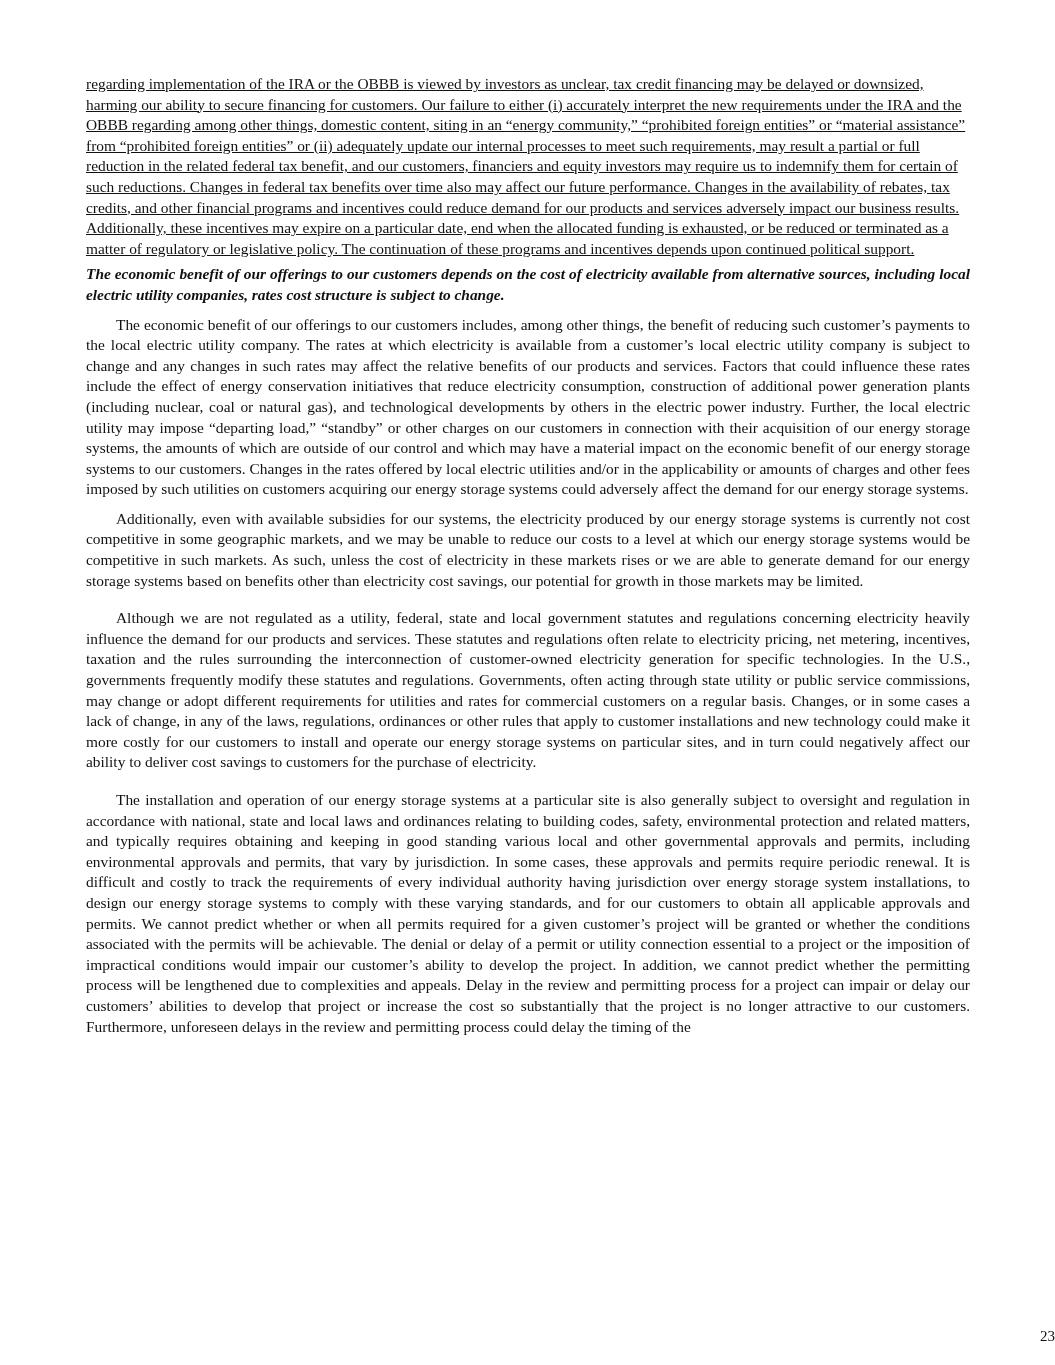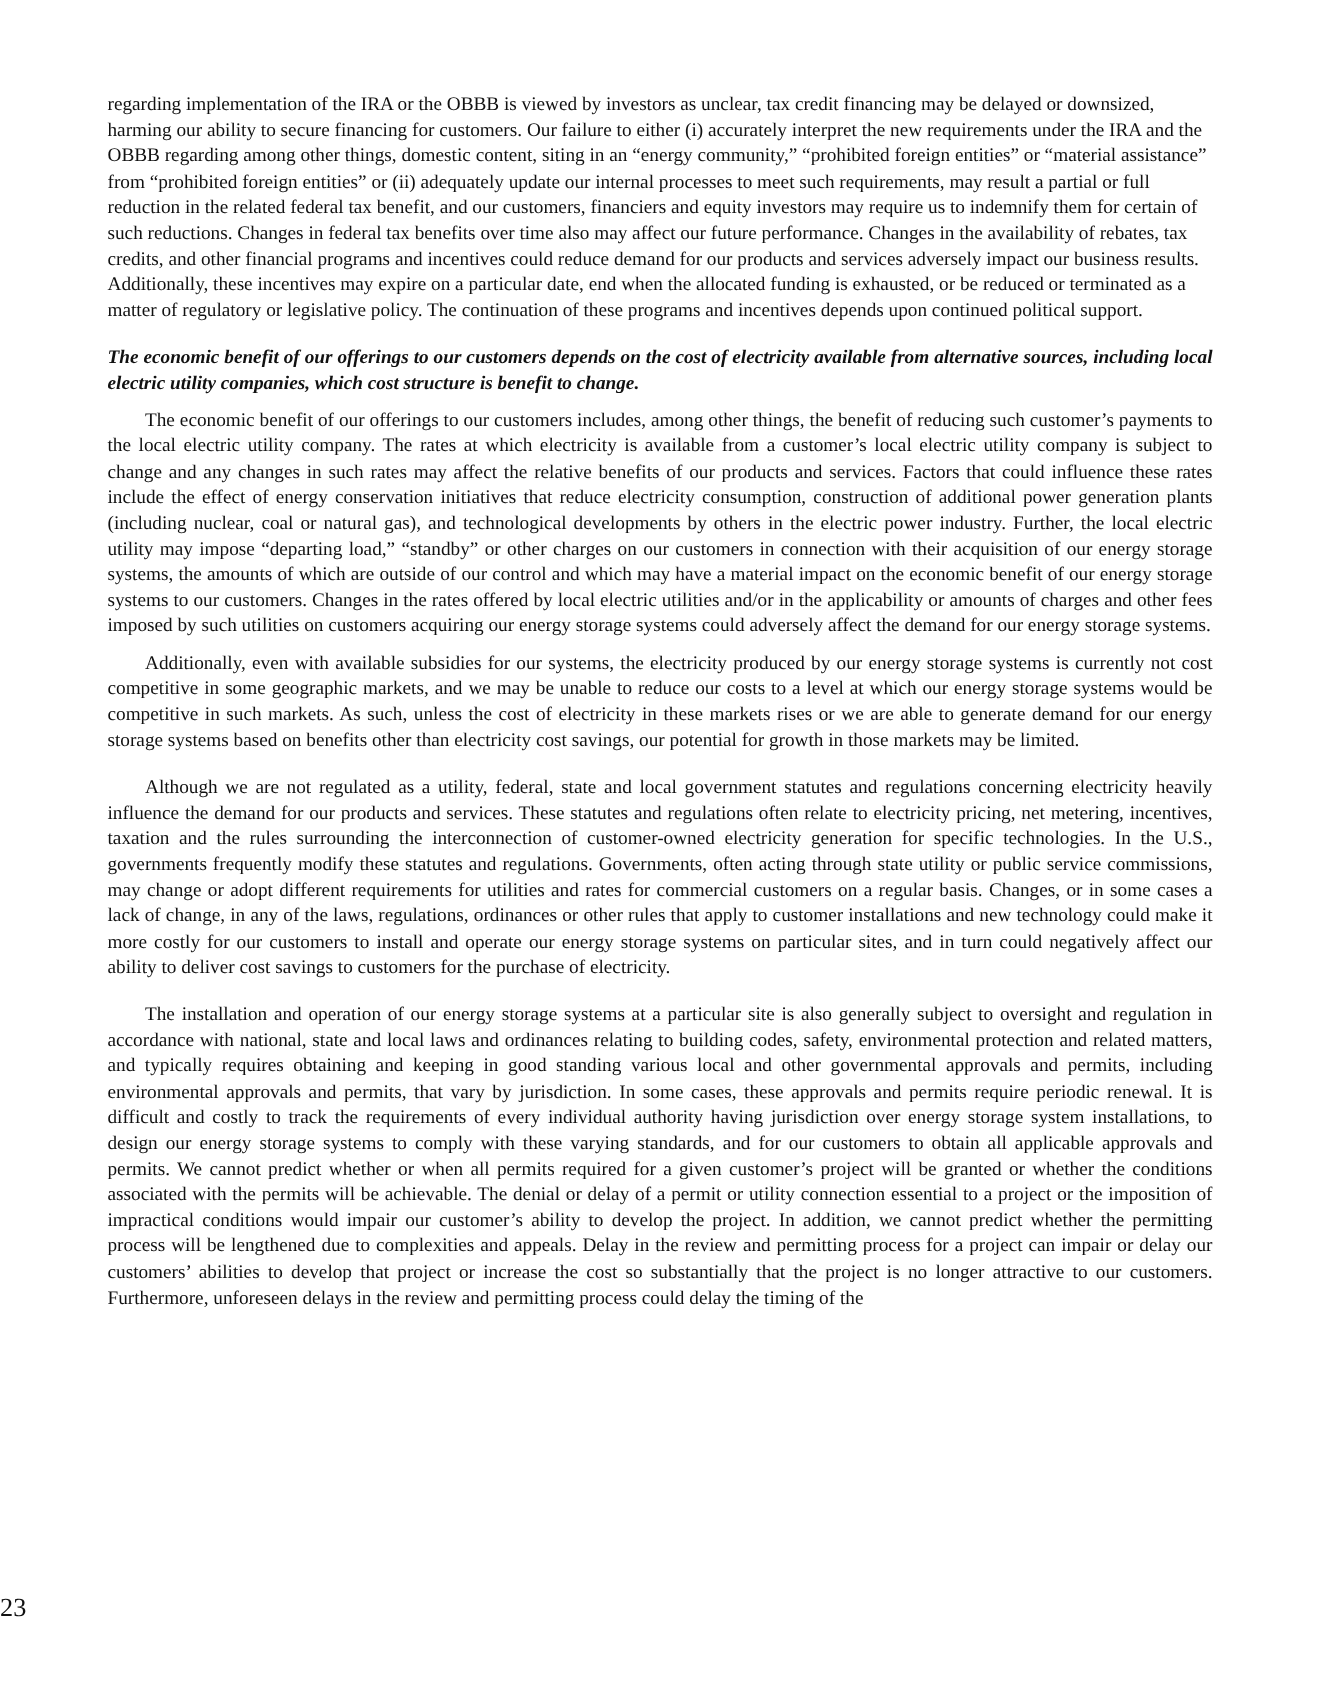--- a/index.html
+++ b/index.html
@@ -21,50 +21,51 @@
       position: absolute;
       left: 86px;
       top: 74px;
       width: 884px;
     }
     p {
       margin: 0;
     }
     .p-left {
       text-align: left;
-      margin-bottom: 17px;
+      margin-bottom: 5px;
+      text-decoration: underline;
     }
     .heading {
       font-weight: bold;
       font-style: italic;
       text-align: justify;
       margin-bottom: 9px;
     }
     .body-j {
       text-align: justify;
       text-indent: 30px;
       margin-bottom: 9px;
     }
     .gap-lg {
       margin-bottom: 17px;
     }
     .page-number {
       position: absolute;
-      top: 1276px;
+      top: 1326px;
       left: 0;
       width: 1055px;
-      text-align: left;
-      font-size: 21px;
+      text-align: right;
+      font-size: 15px;
     }
   </style>
 </head>
 <body>
 
 <div class="page">
   <p class="p-left">regarding implementation of the IRA or the OBBB is viewed by investors as unclear, tax credit financing may be delayed or downsized, harming our ability to secure financing for customers. Our failure to either (i) accurately interpret the new requirements under the IRA and the OBBB regarding among other things, domestic content, siting in an “energy community,” “prohibited foreign entities” or “material assistance” from “prohibited foreign entities” or (ii) adequately update our internal processes to meet such requirements, may result a partial or full reduction in the related federal tax benefit, and our customers, financiers and equity investors may require us to indemnify them for certain of such reductions. Changes in federal tax benefits over time also may affect our future performance. Changes in the availability of rebates, tax credits, and other financial programs and incentives could reduce demand for our products and services adversely impact our business results. Additionally, these incentives may expire on a particular date, end when the allocated funding is exhausted, or be reduced or terminated as a matter of regulatory or legislative policy. The continuation of these programs and incentives depends upon continued political support.</p>
-  <p class="heading">The economic benefit of our offerings to our customers depends on the cost of electricity available from alternative sources, including local electric utility companies, which cost structure is benefit to change.</p>
+  <p class="heading">The economic benefit of our offerings to our customers depends on the cost of electricity available from alternative sources, including local electric utility companies, rates cost structure is subject to change.</p>
   <p class="body-j">The economic benefit of our offerings to our customers includes, among other things, the benefit of reducing such customer’s payments to the local electric utility company.  The rates at which electricity is available from a customer’s local electric utility company is subject to change and any changes in such rates may affect the relative benefits of our products and services. Factors that could influence these rates include the effect of energy conservation initiatives that reduce electricity consumption, construction of additional power generation plants (including nuclear, coal or natural gas), and technological developments by others in the electric power industry.  Further, the local electric utility may impose “departing load,” “standby” or other charges on our customers in connection with their acquisition of our energy storage systems, the amounts of which are outside of our control and which may have a material impact on the economic benefit of our energy storage systems to our customers.  Changes in the rates offered by local electric utilities and/or in the applicability or amounts of charges and other fees imposed by such utilities on customers acquiring our energy storage systems could adversely affect the demand for our energy storage systems.</p>
   <p class="body-j gap-lg">Additionally, even with available subsidies for our systems, the electricity produced by our energy storage systems is currently not cost competitive in some geographic markets, and we may be unable to reduce our costs to a level at which our energy storage systems would be competitive in such markets.  As such, unless the cost of electricity in these markets rises or we are able to generate demand for our energy storage systems based on benefits other than electricity cost savings, our potential for growth in those markets may be limited.</p>
   <p class="body-j gap-lg">Although we are not regulated as a utility, federal, state and local government statutes and regulations concerning electricity heavily influence the demand for our products and services. These statutes and regulations often relate to electricity pricing, net metering, incentives, taxation and the rules surrounding the interconnection of customer-owned electricity generation for specific technologies. In the U.S., governments frequently modify these statutes and regulations. Governments, often acting through state utility or public service commissions, may change or adopt different requirements for utilities and rates for commercial customers on a regular basis. Changes, or in some cases a lack of change, in any of the laws, regulations, ordinances or other rules that apply to customer installations and new technology could make it more costly for our customers to install and operate our energy storage systems on particular sites, and in turn could negatively affect our ability to deliver cost savings to customers for the purchase of electricity.</p>
   <p class="body-j"> The installation and operation of our energy storage systems at a particular site is also generally subject to oversight and regulation in accordance with national, state and local laws and ordinances relating to building codes, safety, environmental protection and related matters, and typically requires obtaining and keeping in good standing various local and other governmental approvals and permits, including environmental approvals and permits, that vary by jurisdiction. In some cases, these approvals and permits require periodic renewal. It is difficult and costly to track the requirements of every individual authority having jurisdiction over energy storage system installations, to design our energy storage systems to comply with these varying standards, and for our customers to obtain all applicable approvals and permits. We cannot predict whether or when all permits required for a given customer’s project will be granted or whether the conditions associated with the permits will be achievable. The denial or delay of a permit or utility connection essential to a project or the imposition of impractical conditions would impair our customer’s ability to develop the project. In addition, we cannot predict whether the permitting process will be lengthened due to complexities and appeals. Delay in the review and permitting process for a project can impair or delay our customers’ abilities to develop that project or increase the cost so substantially that the project is no longer attractive to our customers. Furthermore, unforeseen delays in the review and permitting process could delay the timing of the</p>
 </div>
 
 <div class="page-number">23</div>
 
 </body></html>

